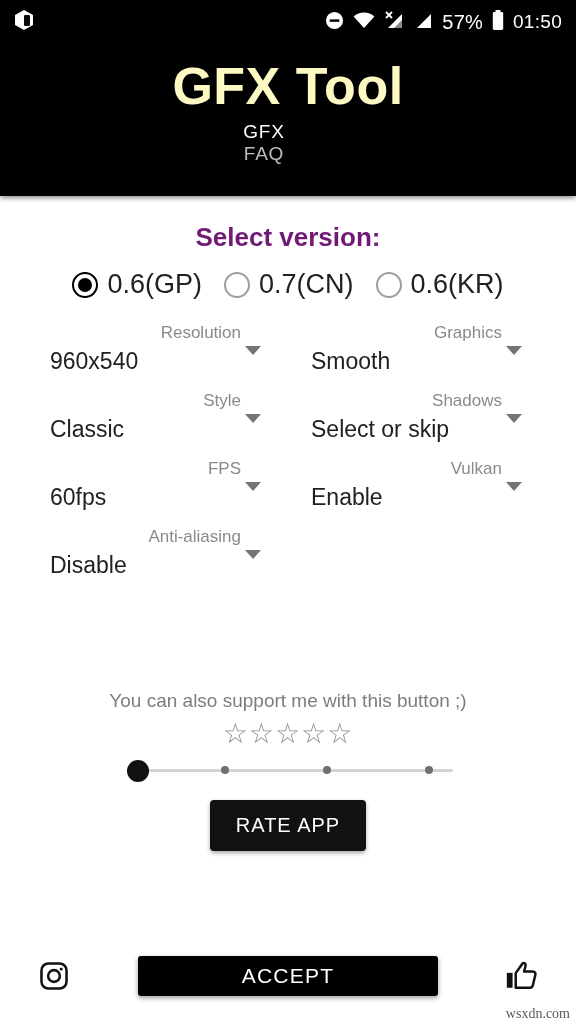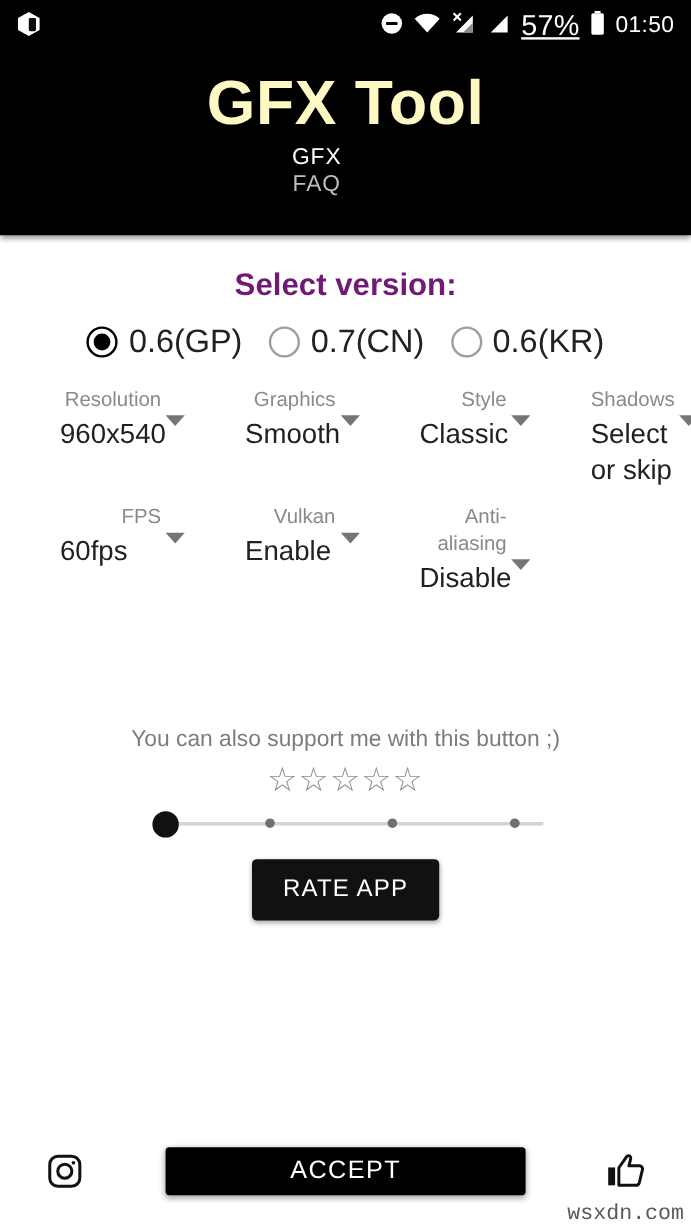--- a/index.html
+++ b/index.html
@@ -12,21 +12,21 @@
   #app { position: relative; width: 576px; height: 1024px; background: #fff; }
 
   
   .statusbar {
     position: absolute; top: 0; left: 0; width: 576px; height: 44px;
     background: #000; color: #fff;
     display: flex; align-items: center; padding: 0 14px;
   }
   .sb-left { display: flex; align-items: center; gap: 8px; }
   .sb-right { margin-left: auto; display: flex; align-items: center; gap: 9px; }
-  .sb-text { font-size: 24px; color: #fff; letter-spacing: .2px; text-decoration: underline; }
+  .sb-text { font-size: 20px; color: #fff; letter-spacing: .2px; }
   .sb-clock { font-size: 19px; color: #fff; letter-spacing: .3px; }
 
   
   .header {
     position: absolute; top: 0; left: 0; width: 576px; height: 196px;
     background: #000;
     box-shadow: 0 2px 5px rgba(0,0,0,.45);
   }
   .app-title {
     position: absolute; top: 56px; left: 0; width: 576px;
@@ -66,21 +66,21 @@
     content: ""; position: absolute; left: 50%; top: 50%;
     width: 14px; height: 14px; background: #000; border-radius: 50%;
     transform: translate(-50%, -50%);
   }
   .radio-label { font-size: 27px; color: #212121; margin-left: 9px; }
 
   
   .grid {
     margin-top: 22px;
     display: grid;
-    grid-template-columns: 1fr 1fr 1fr 1fr;
+    grid-template-columns: 1fr 1fr;
     column-gap: 32px;
     padding: 0 36px 0 50px;
   }
   .cell { margin-bottom: 14px; }
   .cell.empty { visibility: hidden; }
   .cell-label {
     text-align: right; font-size: 17px; color: #8a8a8a;
     padding-right: 38px; line-height: 22px;
   }
   .cell-value-row {
@@ -140,22 +140,22 @@
   }
   .accept-btn {
     background: #000; color: #fff; border: none; border-radius: 3px;
     width: 300px; height: 40px; font-size: 21px; letter-spacing: 1.2px;
     font-family: "Liberation Sans", sans-serif;
     box-shadow: 0 2px 5px rgba(0,0,0,.4);
   }
   .icon-btn { width: 44px; height: 44px; display: flex; align-items: center; justify-content: center; }
   .watermark {
     position: absolute; right: 6px; bottom: 2px;
-    font-size: 18px; color: #5a5a5a;
-    font-family: Liberation Mono, monospace;
+    font-size: 14px; color: #5a5a5a;
+    font-family: Liberation Serif, serif;
   }
 </style>
 </head>
 <body>
 
 <div id="app">
 
   <div class="header">
 
     <div class="statusbar">

